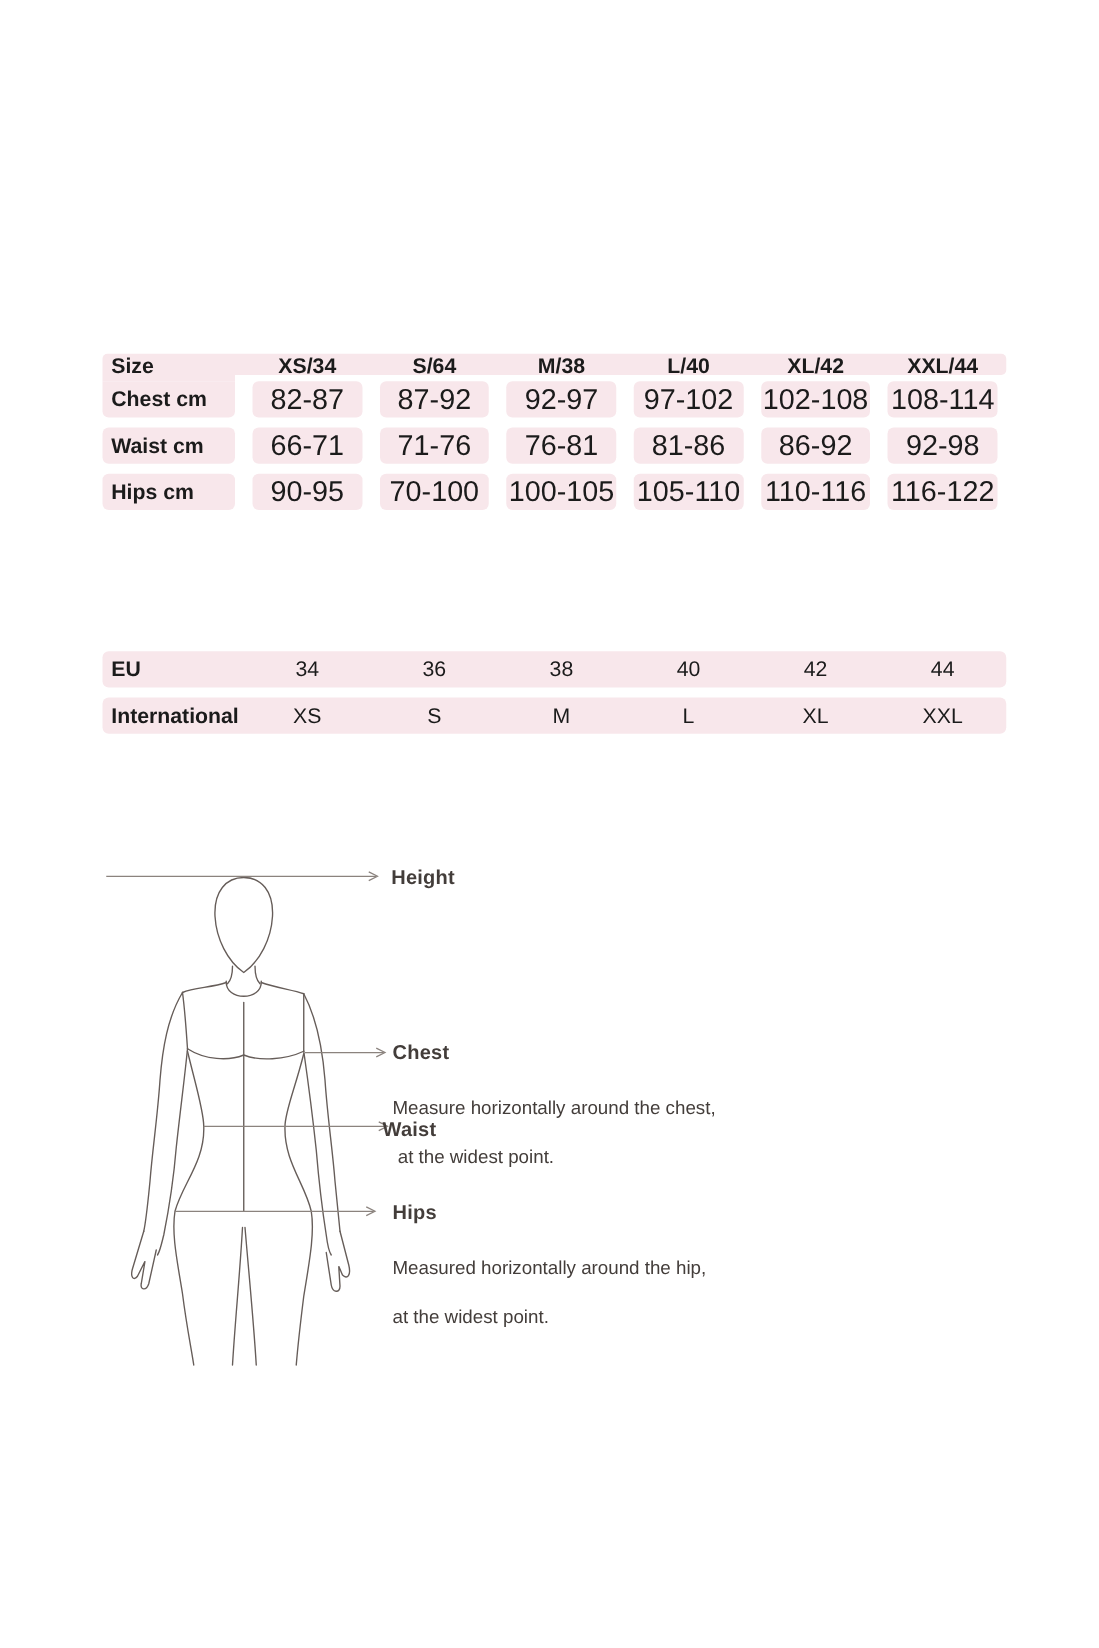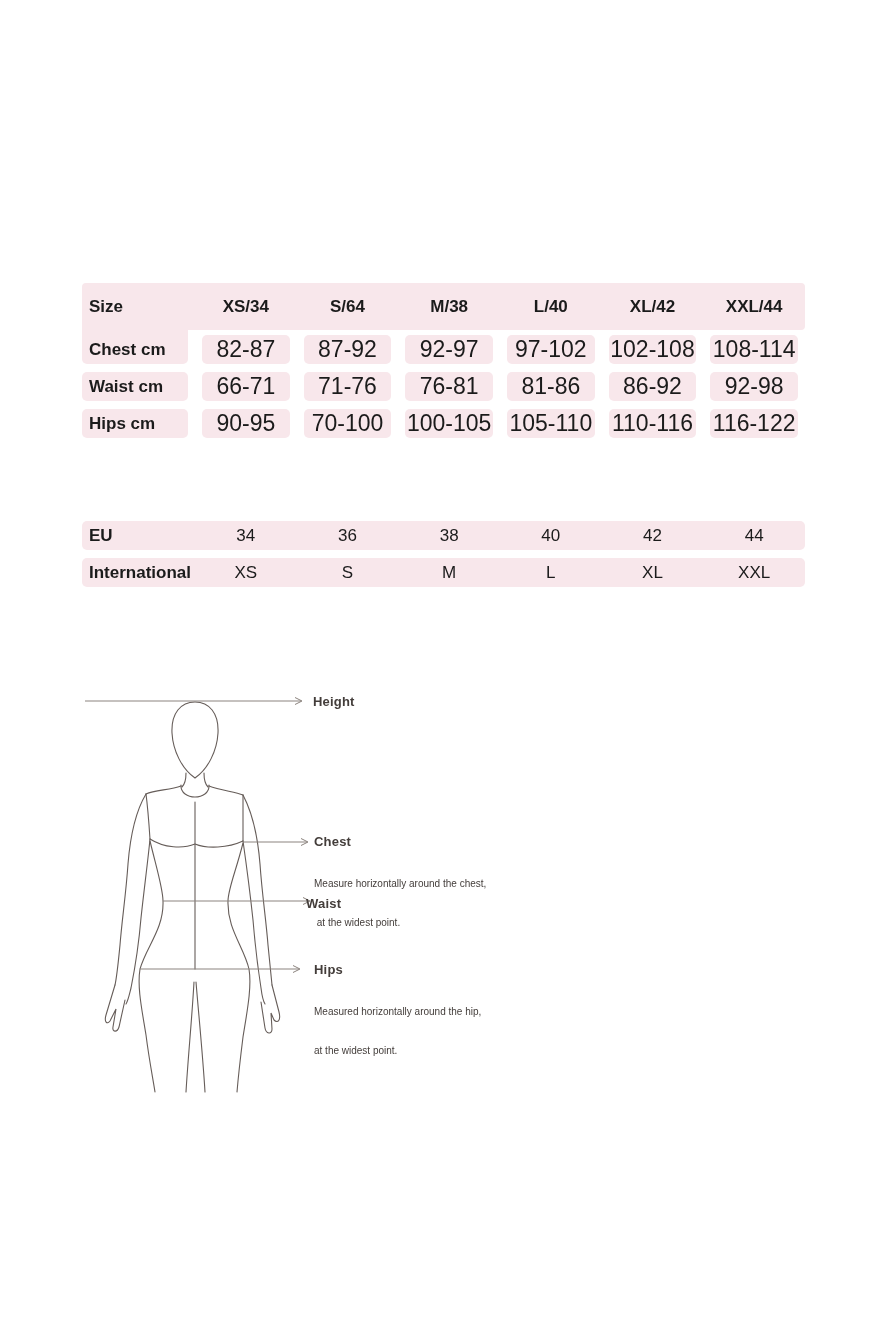--- a/index.html
+++ b/index.html
@@ -11,21 +11,21 @@
   }
   html,body{margin:0;padding:0;background:#ffffff;}
   .page{
     position:relative;width:879px;height:1318px;background:#ffffff;overflow:hidden;
     font-family:"Liberation Sans",sans-serif;color:var(--ink);
   }
 
   
   .size-table{position:absolute;left:82px;top:283px;width:723px;}
   .grid7{display:grid;grid-template-columns:113px repeat(6,1fr);align-items:center;}
-  .st-header{height:47px;background:var(--pink);border-radius:4px 4px 4px 0;font-weight:700;}
+  .st-header{height:17px;background:var(--pink);border-radius:4px 4px 4px 0;font-weight:700;}
   .st-header-label{padding-left:7px;font-size:17px;font-weight:700;}
   .st-col{text-align:center;font-size:17px;font-weight:700;}
   .st-row{height:29px;margin-top:8px;}
   .st-row.first{margin-top:5px;}
   .st-rowlabel{
     position:relative;height:29px;background:var(--pink);border-radius:5px;
     display:flex;align-items:center;padding-left:7px;font-weight:700;font-size:17px;
     margin-right:7px;box-sizing:border-box;
   }
   .st-rowlabel.merge-up{border-radius:0 0 5px 5px;}
@@ -40,22 +40,22 @@
   
   .conv-table{position:absolute;left:82px;top:521px;width:723px;}
   .cv-row{height:29px;background:var(--pink);border-radius:5px;margin-bottom:8px;}
   .cv-label{padding-left:7px;font-weight:700;font-size:17px;}
   .cv-cell{text-align:center;font-size:17px;}
 
   
   .diagram{position:absolute;left:82px;top:688px;width:520px;height:420px;}
   .diagram svg{position:absolute;left:0;top:0;}
   .ann{position:absolute;color:var(--ann);}
-  .ann-title{font-weight:700;font-size:13px;letter-spacing:.2px;}
-  .ann-desc{font-size:10px;line-height:13px;margin-top:2px;white-space:pre;}
+  .ann-title{font-weight:700;font-size:16px;letter-spacing:.2px;}
+  .ann-desc{font-size:15px;line-height:13px;margin-top:2px;white-space:pre;}
 </style>
 </head>
 <body>
 
 <div class="page">
 
   <section class="size-table">
     <div class="st-header grid7">
       <div class="st-header-label">Size</div>
       <div class="st-col">XS/34</div>

